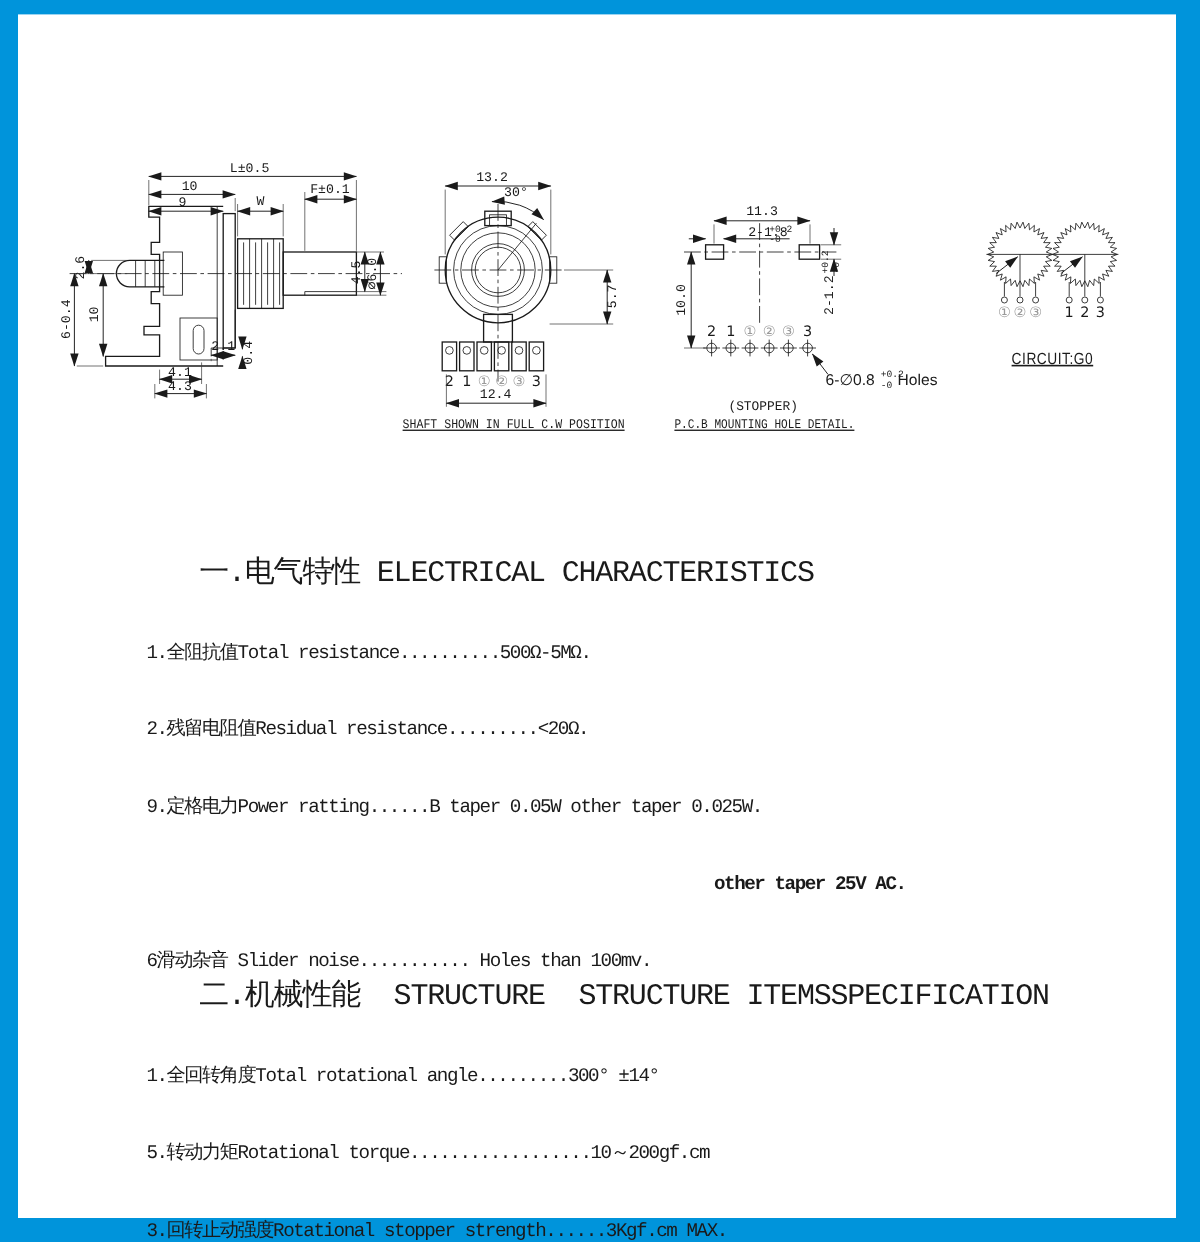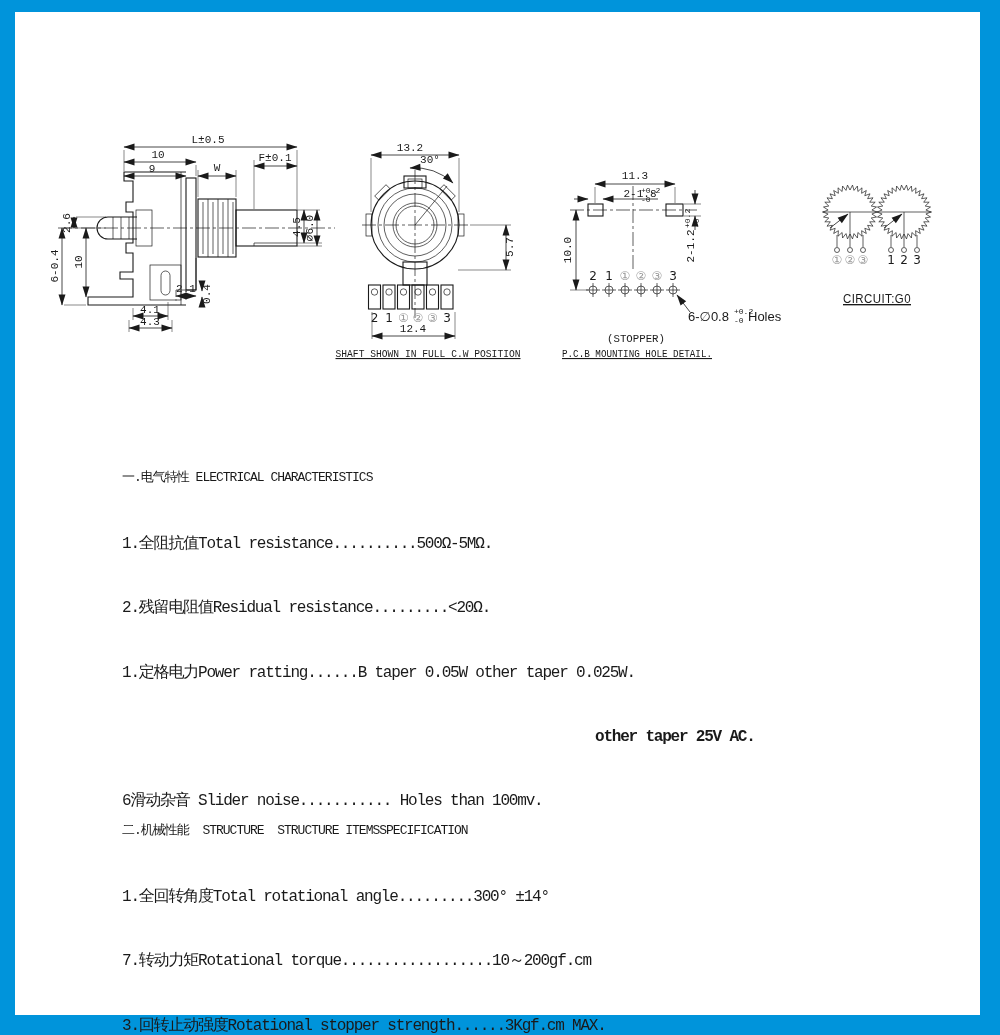--- a/index.html
+++ b/index.html
@@ -29,21 +29,21 @@
   .cap{font:11px "Liberation Mono","DejaVu Sans Mono",monospace;fill:#1a1a1a;text-anchor:middle;text-decoration:underline;}
   .capn{font:11px "Liberation Mono","DejaVu Sans Mono",monospace;fill:#1a1a1a;text-anchor:middle;}
   .holes{font:13px "Liberation Sans","DejaVu Sans",sans-serif;fill:#1a1a1a;}
   .circap{font:13.5px "Liberation Sans","DejaVu Sans",sans-serif;fill:#1a1a1a;text-anchor:middle;text-decoration:underline;letter-spacing:.5px;}
   
   .sec{
     position:absolute;left:122px;width:760px;
     font:16px "Liberation Mono","DejaVu Sans Mono",monospace;
     letter-spacing:-1.2px;color:#1a1a1a;white-space:pre;
   }
-  .sec .hd{height:33px;line-height:33px;font-size:13px;letter-spacing:-1px;}
+  .sec .hd{height:33px;line-height:33px;font-size:25px;letter-spacing:-1px;margin-left:44px;}
   .sec .line{height:28.35px;line-height:28.35px;}
   .sec .cont{padding-left:473px;font-weight:bold;}
   #sec-elec{top:425px;}
   #sec-mech{top:778px;}
 </style>
 </head>
 <body>
 
 <div class="paper"></div>
 
@@ -296,27 +296,27 @@
     <text class="term" x="904" y="264">2</text>
     <text class="term" x="917" y="264">3</text>
     <text class="circap" x="877" y="303" textLength="68" lengthAdjust="spacingAndGlyphs">CIRCUIT:G0</text>
   </g>
 </svg>
 
 <div class="sec" id="sec-elec">
   <div class="hd">一.电气特性 ELECTRICAL CHARACTERISTICS</div>
   <div class="line">1.全阻抗值Total resistance..........500Ω-5MΩ.</div>
   <div class="line">2.残留电阻值Residual resistance.........&lt;20Ω.</div>
-  <div class="line">1.定格电力Power ratting......B taper 0.05W other taper 0.025W.</div>
+  <div class="line">9.定格电力Power ratting......B taper 0.05W other taper 0.025W.</div>
   <div class="line cont">other taper 25V AC.</div>
   <div class="line">6滑动杂音 Slider noise........... Holes than 100mv.</div>
   
   
 </div>
 
 <div class="sec" id="sec-mech">
   <div class="hd">二.机械性能  STRUCTURE  STRUCTURE ITEMSSPECIFICATION</div>
   <div class="line">1.全回转角度Total rotational angle.........300° ±14°</div>
-  <div class="line">7.转动力矩Rotational torque..................10～200gf.cm</div>
+  <div class="line">5.转动力矩Rotational torque..................10～200gf.cm</div>
   <div class="line">3.回转止动强度Rotational stopper strength......3Kgf.cm MAX.</div>
   
   
 </div>
 
 </body></html>

